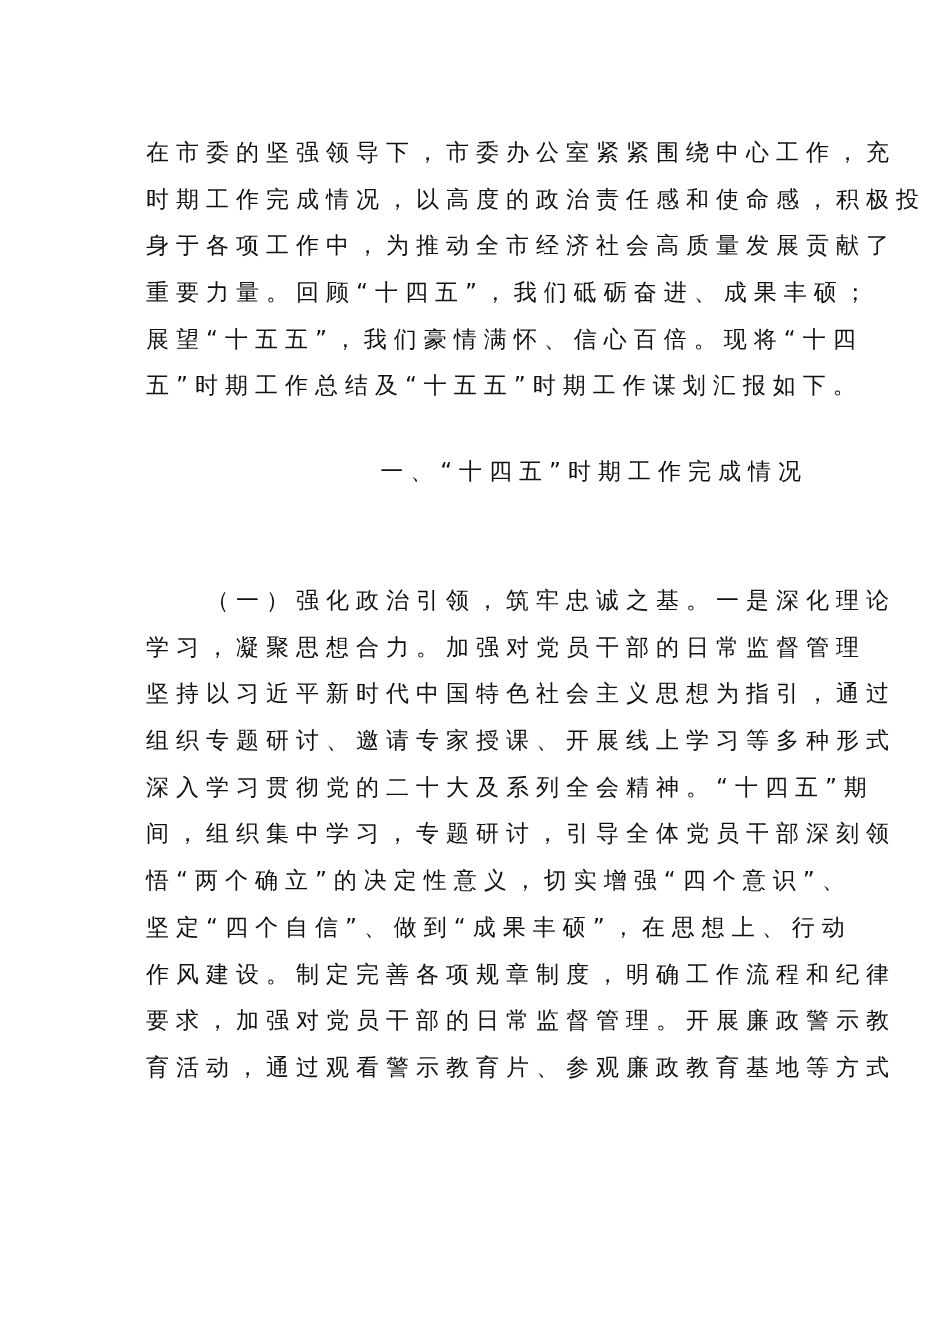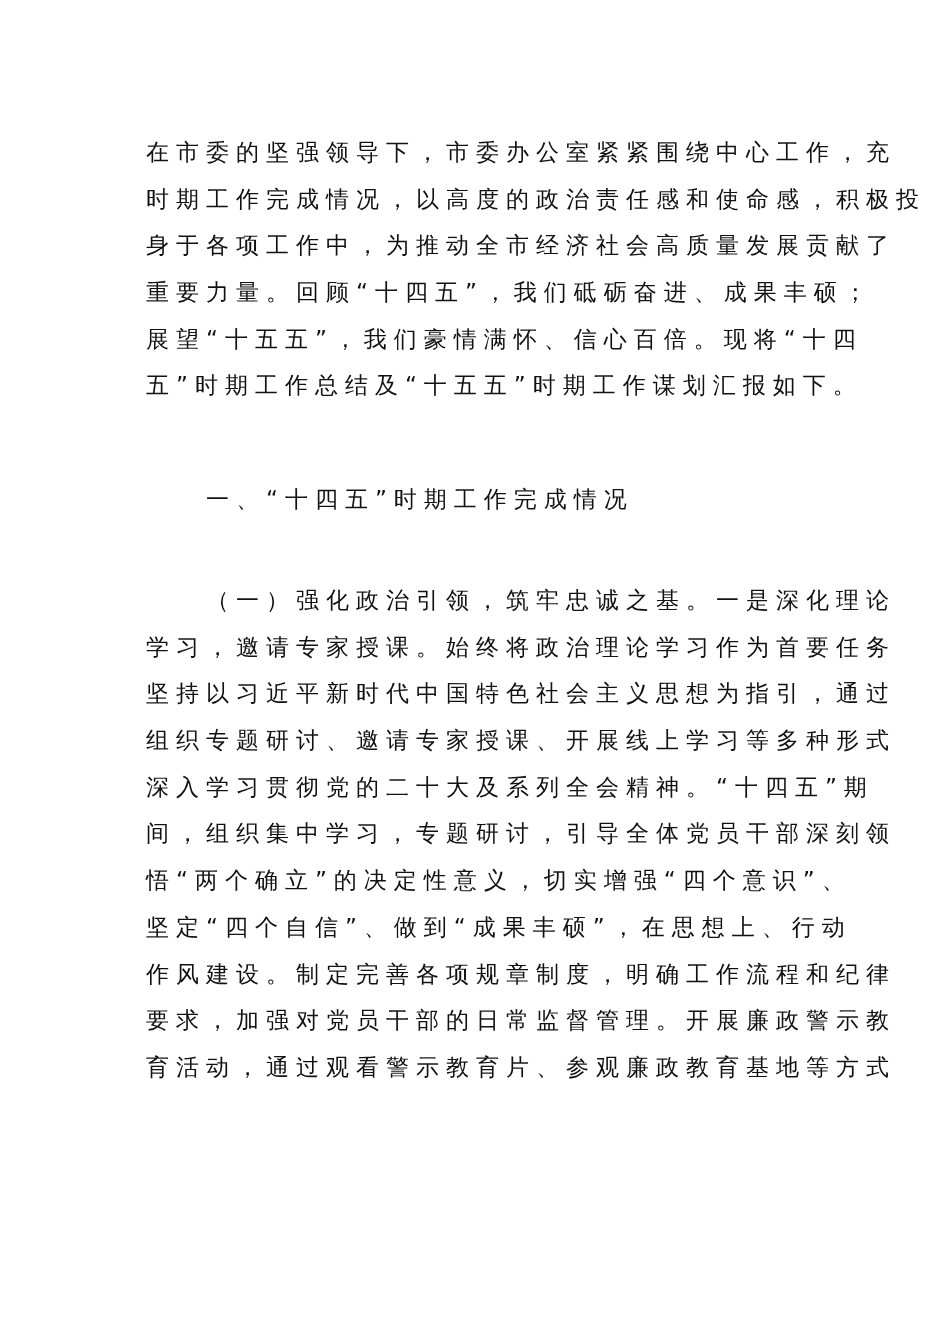--- a/index.html
+++ b/index.html
@@ -20,35 +20,36 @@
       left: 0;
       top: 0;
       width: 950px;
       height: 1344px;
       background: #ffffff;
     }
     .body-text {
       position: absolute;
       left: 146px;
       width: 662px;
+      text-align: right;
     }
     .line {
       display: block;
       height: 46.7px;
       line-height: 46.7px;
       font-size: 23px;
       letter-spacing: 7px;
       white-space: nowrap;
       color: #111111;
     }
     .indent {
       padding-left: 60px;
     }
     #para1 { top: 129px; }
-    #heading1 { top: 476px; }
+    #heading1 { top: 448px; }
     #para2 { top: 577px; }
   </style>
 </head>
 <body>
 
 <div class="page">
 
   <div class="body-text" id="para1">
     <span class="line">在市委的坚强领导下，市委办公室紧紧围绕中心工作，充</span>
     <span class="line">时期工作完成情况，以高度的政治责任感和使命感，积极投</span>
@@ -57,21 +58,21 @@
     <span class="line">展望“十五五”，我们豪情满怀、信心百倍。现将“十四</span>
     <span class="line">五”时期工作总结及“十五五”时期工作谋划汇报如下。</span>
   </div>
 
   <div class="body-text" id="heading1">
     <span class="line indent">一、“十四五”时期工作完成情况</span>
   </div>
 
   <div class="body-text" id="para2">
     <span class="line indent">（一）强化政治引领，筑牢忠诚之基。一是深化理论</span>
-    <span class="line">学习，邀请专家授课。始终将政治理论学习作为首要任务</span>
+    <span class="line">学习，凝聚思想合力。加强对党员干部的日常监督管理</span>
     <span class="line">坚持以习近平新时代中国特色社会主义思想为指引，通过</span>
     <span class="line">组织专题研讨、邀请专家授课、开展线上学习等多种形式</span>
     <span class="line">深入学习贯彻党的二十大及系列全会精神。“十四五”期</span>
     <span class="line">间，组织集中学习，专题研讨，引导全体党员干部深刻领</span>
     <span class="line">悟“两个确立”的决定性意义，切实增强“四个意识”、</span>
     <span class="line">坚定“四个自信”、做到“成果丰硕”，在思想上、行动</span>
     <span class="line">作风建设。制定完善各项规章制度，明确工作流程和纪律</span>
     <span class="line">要求，加强对党员干部的日常监督管理。开展廉政警示教</span>
     <span class="line">育活动，通过观看警示教育片、参观廉政教育基地等方式</span>
   </div>

